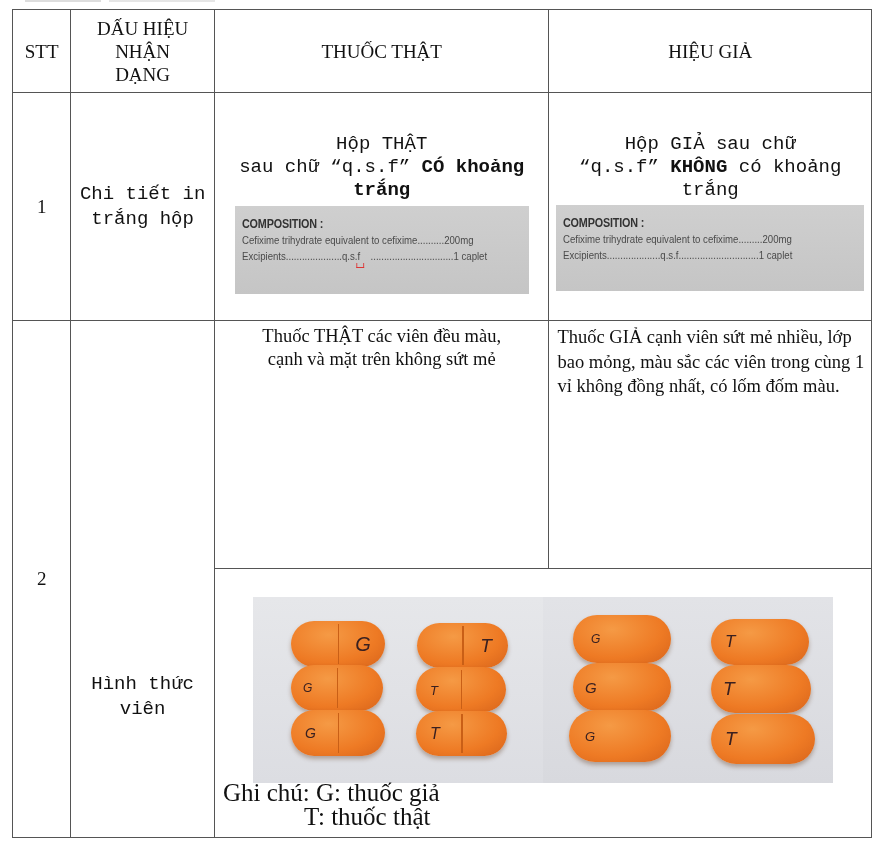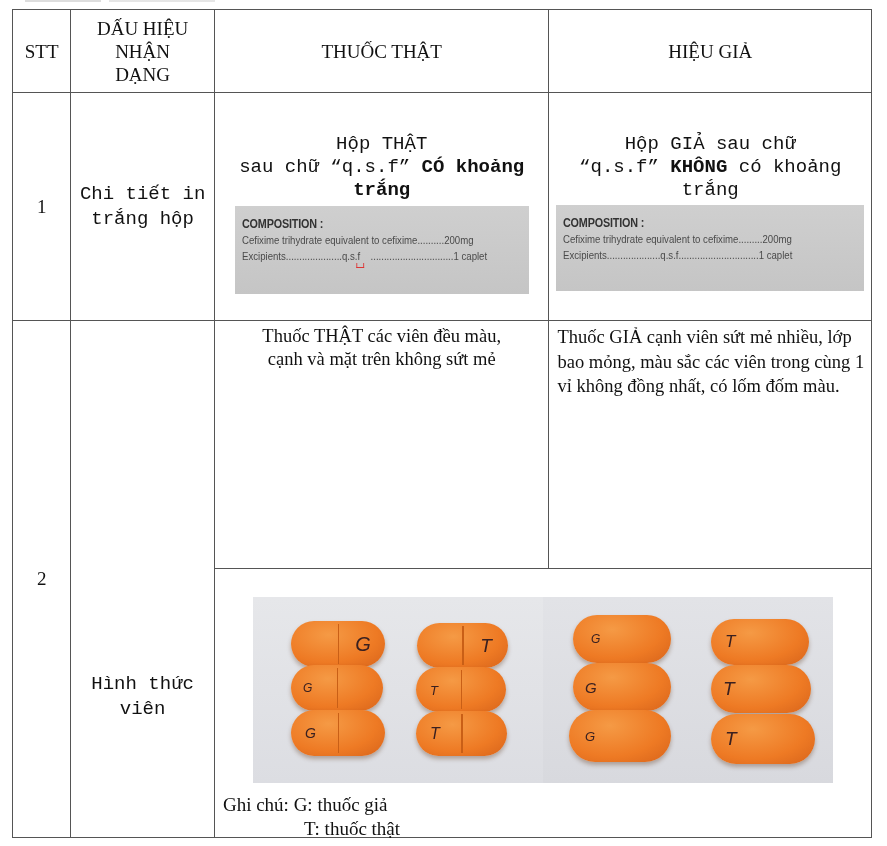--- a/index.html
+++ b/index.html
@@ -33,21 +33,21 @@
   .desc-fake { vertical-align: top !important; text-align: left !important; font-size: 18.5px; line-height: 24.5px; padding: 4px 6px 0 8px !important; }
   .photo-cell { vertical-align: top !important; text-align: left !important; height: 268px; position: relative; }
   .photo { position: absolute; left: 38px; top: 28px; width: 580px; height: 186px; background: #e3e4e8; display: flex; }
   .photo .half { position: relative; width: 50%; height: 100%; }
   .photo .half.left { background: linear-gradient(180deg,#e6e7ea,#dcdde2); }
   .photo .half.right { background: linear-gradient(180deg,#e2e3e7,#d8d9de); }
   .pill { position: absolute; border-radius: 32px; background: radial-gradient(ellipse at 40% 30%, #f59a45 0%, #ee7a24 60%, #d7631a 100%);
           box-shadow: 0 3px 4px rgba(90,50,20,.35); font-family: "Liberation Sans", sans-serif; color: #3a2020; font-size: 15px; }
   .pill .score { position: absolute; left: 50%; top: 3px; bottom: 3px; width: 1.5px; background: #c95f16; }
   .pill .mark { position: absolute; top: 50%; transform: translateY(-50%); font-style: italic; }
-  .note { position: absolute; left: 8px; top: 224px; font-size: 19px; line-height: 24px; }
+  .note { position: absolute; left: 8px; top: 212px; font-size: 25px; line-height: 24px; }
   .note .t-line { padding-left: 81px; }
 </style>
 </head>
 <body>
 
 <div class="cut-line">
     <span></span>
   </div>
 
 <table class="main">

